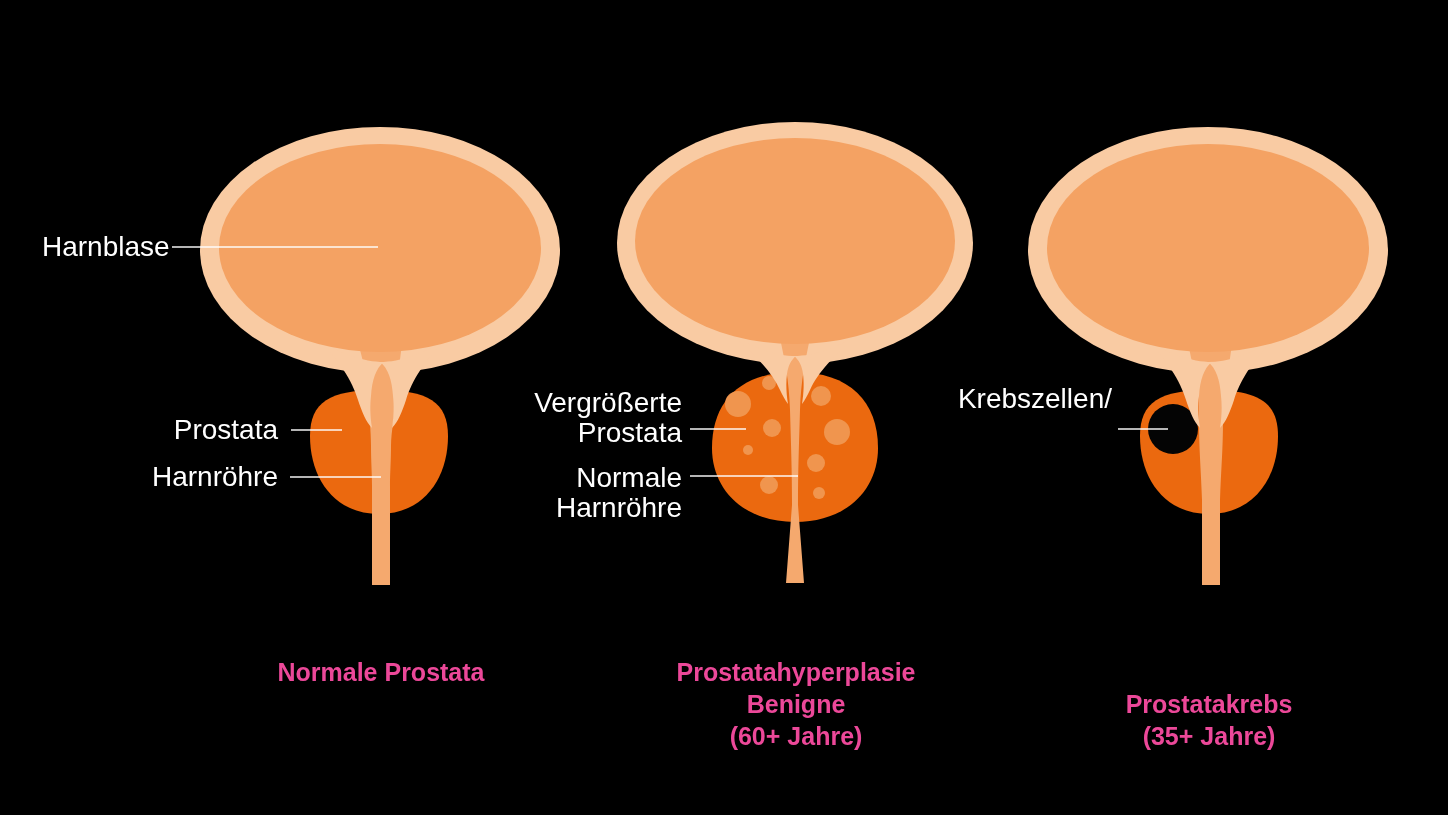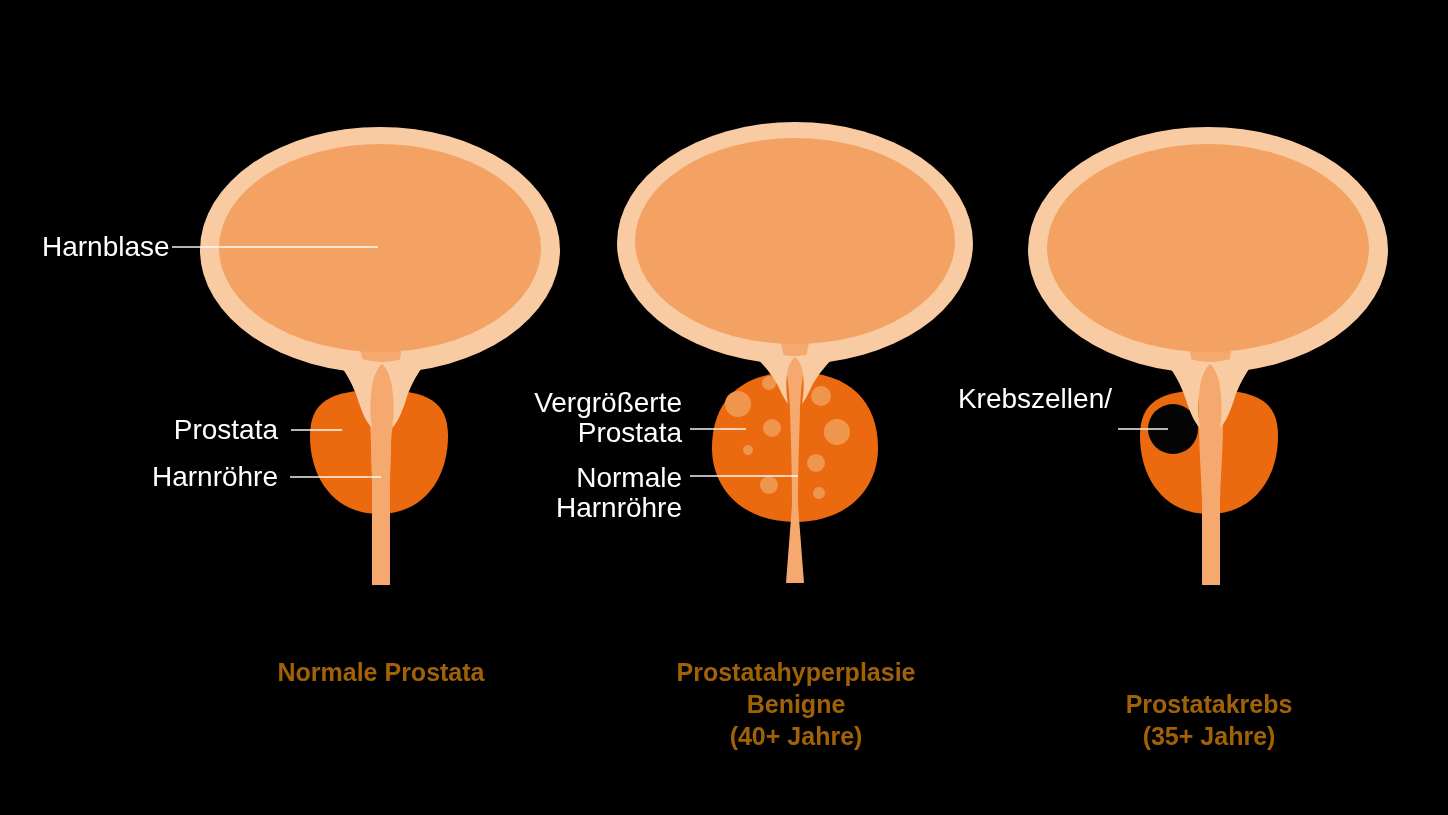--- a/index.html
+++ b/index.html
@@ -26,21 +26,21 @@
     color: #ffffff;
     font-size: 28px;
     line-height: 30px;
     white-space: nowrap;
   }
   .label.right {
     text-align: right;
   }
   .caption {
     position: absolute;
-    color: #a16207;
+    color: #ec4899;
     font-size: 25px;
     line-height: 32px;
     font-weight: 700;
     width: 400px;
     text-align: center;
   }
 </style>
 </head>
 <body>
 
@@ -133,20 +133,20 @@
   <div class="label right" style="left:862px; top:384px; width:250px;">
     <div>Krebszellen/</div>
   </div>
 
   <div class="caption" style="left:181px; top:656px;">
     <div>Normale Prostata</div>
   </div>
   <div class="caption" style="left:596px; top:656px;">
     <div>Prostatahyperplasie</div>
     <div>Benigne</div>
-    <div>(40+ Jahre)</div>
+    <div>(60+ Jahre)</div>
   </div>
   <div class="caption" style="left:1009px; top:656px;margin-top:32px;">
     <div>Prostatakrebs</div>
     <div>(35+ Jahre)</div>
   </div>
 
 </div>
 
 </body></html>

